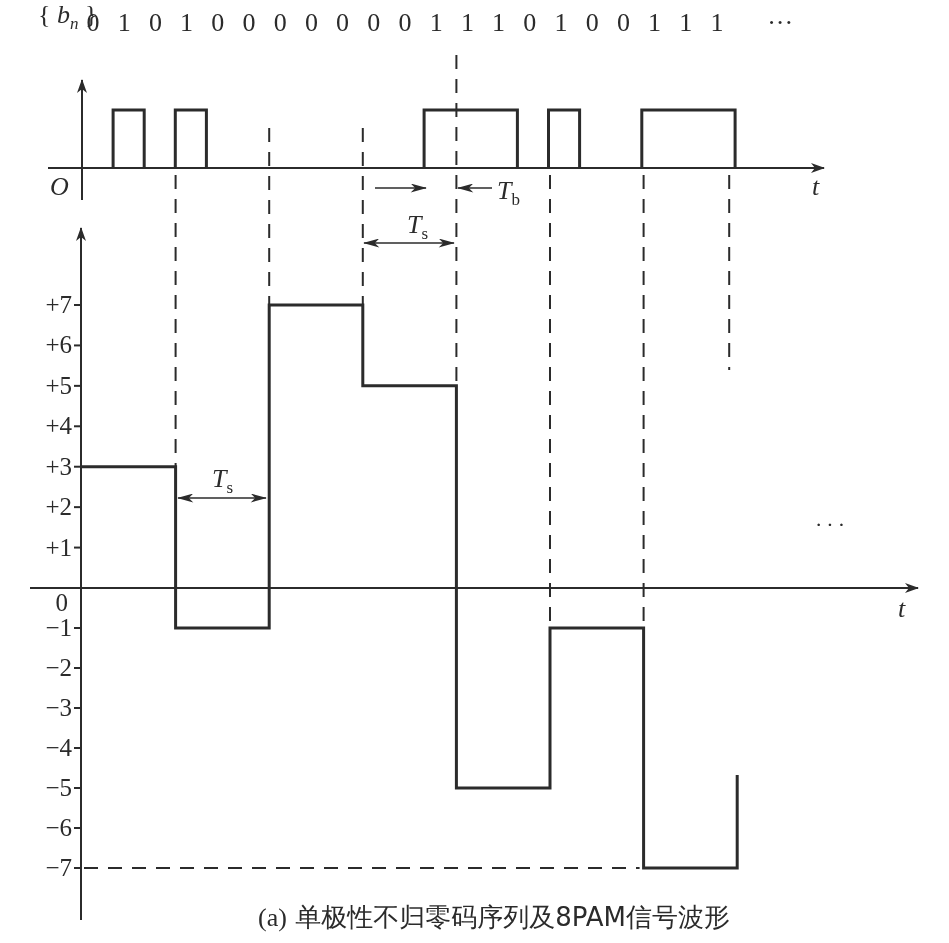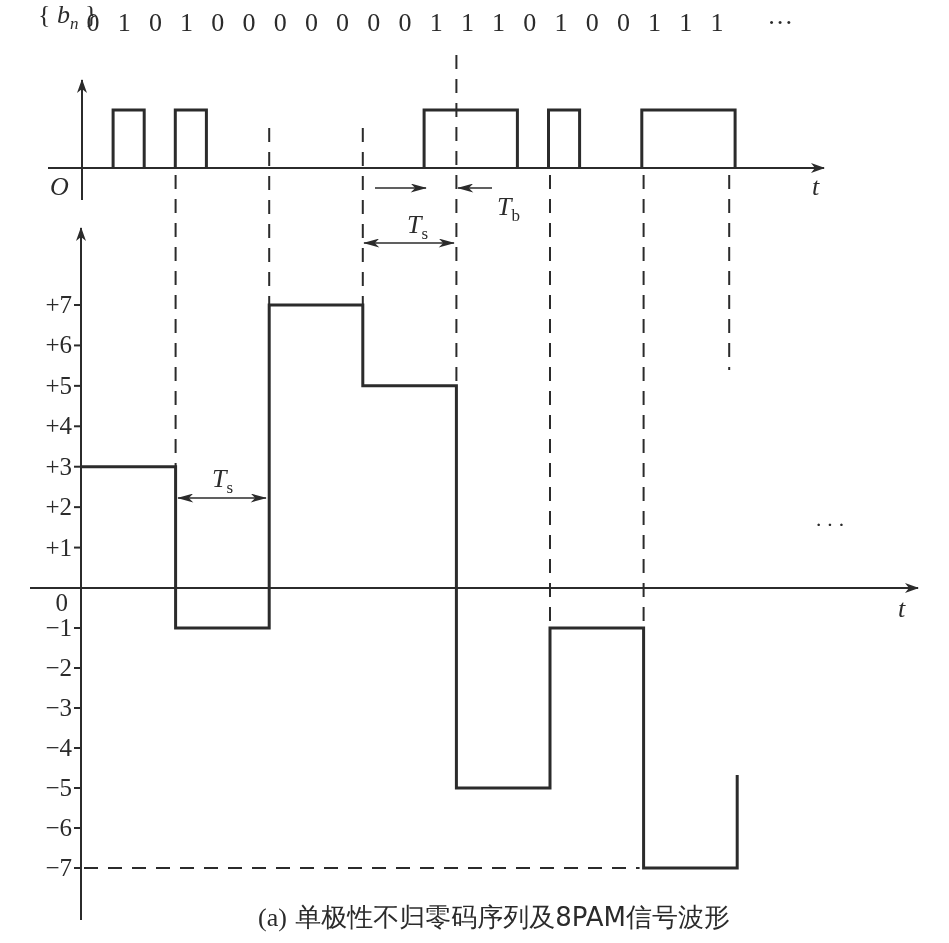--- a/index.html
+++ b/index.html
@@ -114,21 +114,21 @@
     <line x1="364" y1="243" x2="454" y2="243" marker-start="url(#arrs)" marker-end="url(#arrs)"></line>
   </g>
 
   <g stroke="#2b2b2b" stroke-width="1.6" fill="none">
     <line x1="178" y1="498" x2="266" y2="498" marker-start="url(#arrs)" marker-end="url(#arrs)"></line>
   </g>
 </svg>
 
 <div class="lbl" style="left:50px;top:172px;">O</div>
 <div class="lbl" style="left:812px;top:172px;">t</div>
-<div class="lbl" style="left:497px;top:192px;"><span>T</span><sub>b</sub></div>
+<div class="lbl" style="left:497px;top:176px;"><span>T</span><sub>b</sub></div>
 <div class="lbl" style="left:407px;top:210px;"><span>T</span><sub>s</sub></div>
 <div class="lbl" style="left:212px;top:464px;"><span>T</span><sub>s</sub></div>
 <div class="lbl" style="left:898px;top:594px;">t</div>
 <div class="dots" style="left:815px;top:512px;">···</div>
 <div id="yticks">
     <div class="ytick" style="top: 292px;">+7</div>
     <div class="ytick" style="top: 332.429px;">+6</div>
     <div class="ytick" style="top: 372.857px;">+5</div>
     <div class="ytick" style="top: 413.286px;">+4</div>
     <div class="ytick" style="top: 453.714px;">+3</div>

